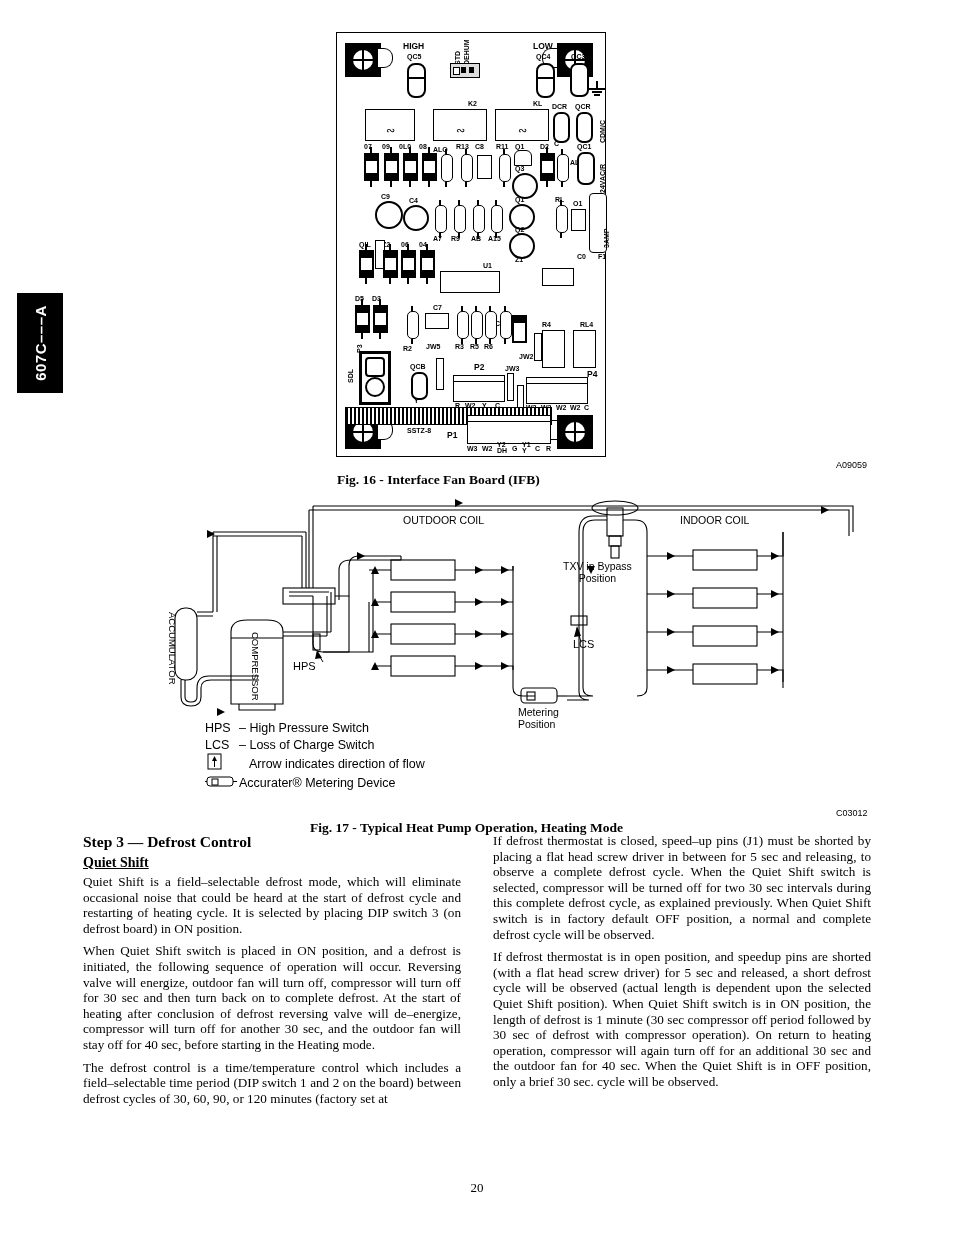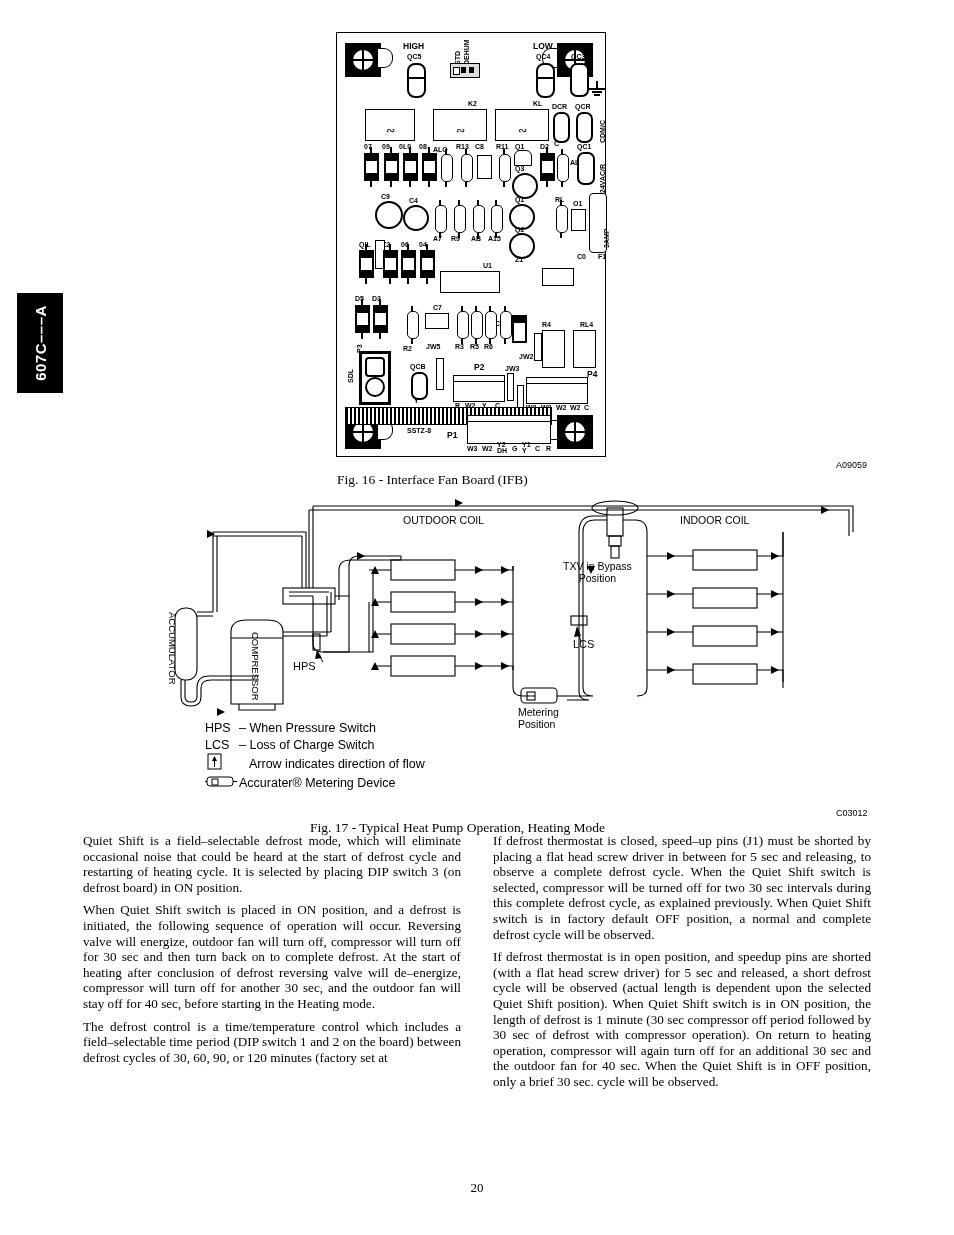--- a/index.html
+++ b/index.html
@@ -78,21 +78,21 @@
   #fig17{position:absolute;left:163px;top:492px;width:700px;height:240px;}
   #fig17 svg{display:block;}
   
   #legend{position:absolute;left:205px;top:720px;width:360px;
     font-family:"Liberation Sans",sans-serif;font-size:12.5px;color:#000;}
   #legend .ttl{font-weight:bold;font-size:13px;margin-bottom:4px;}
   #legend .row{height:16px;line-height:16px;margin-bottom:1px;display:flex;align-items:center;}
   #legend .row .sym{width:34px;display:inline-block;}
   
   .figcap{
-    position:absolute;font-family:"Liberation Serif",serif;font-weight:normal;
+    position:absolute;font-family:"Liberation Serif",serif;font-weight:bold;
     font-size:13.5px;white-space:nowrap;
   }
   .code{
     position:absolute;font-family:"Liberation Sans",sans-serif;font-size:9px;color:#000;
   }
   
   #body-text{position:absolute;left:83px;top:833px;width:788px;}
   .col{position:absolute;top:0;width:378px;}
   .col.left{left:0;}
   .col.right{left:410px;}
@@ -521,21 +521,21 @@
                transform-origin:left top;transform:rotate(90deg);white-space:nowrap;">COMPRESSOR</span>
   <span style="position:absolute;left:130px;top:168px;font-family:'Liberation Sans',sans-serif;font-size:11px;">HPS</span>
   <span style="position:absolute;left:410px;top:146px;font-family:'Liberation Sans',sans-serif;font-size:11px;">LCS</span>
   <span style="position:absolute;left:400px;top:68px;font-family:'Liberation Sans',sans-serif;font-size:10.5px;text-align:center;line-height:12px;white-space:nowrap;"><span>TXV in Bypass</span><br><span>Position</span></span>
   <span style="position:absolute;left:355px;top:214px;font-family:'Liberation Sans',sans-serif;font-size:10.5px;line-height:12px;white-space:nowrap;"><span>Metering</span><br><span>Position</span></span>
 </div>
 
 <div id="legend">
   <div class="row">
     <span class="sym">HPS</span>
-    <span>– When Pressure Switch</span>
+    <span>– High Pressure Switch</span>
   </div>
   <div class="row">
     <span class="sym">LCS</span>
     <span>– Loss of Charge Switch</span>
   </div>
   <div class="row" style="height:20px;">
     <span class="sym">
       <svg width="18" height="18" viewBox="0 0 18 18">
           <rect x="3" y="1" width="13" height="15" fill="none" stroke="#000" stroke-width="1"></rect>
       <path d="M9.5 14 V5" stroke="#000" stroke-width="1"></path>
@@ -556,20 +556,22 @@
     </span>
     <span>Accurater® Metering Device</span>
   </div>
 </div>
 
 <span class="code" style="left:836px;top:808px;">C03012</span>
 <span class="figcap" style="left:310px;top:820px;">Fig. 17 - Typical Heat Pump Operation, Heating Mode</span>
 
 <div id="body-text">
   <div class="col left">
+    <h2 class="step">Step 3 — Defrost Control</h2>
+    <h3 class="sub">Quiet Shift</h3>
     <p class="para">Quiet Shift is a field–selectable defrost mode, which will eliminate occasional noise that could be heard at the start of defrost cycle and restarting of heating cycle. It is selected by placing DIP switch 3 (on defrost board) in ON position.</p>
     <p class="para">When Quiet Shift switch is placed in ON position, and a defrost is initiated, the following sequence of operation will occur. Reversing valve will energize, outdoor fan will turn off, compressor will turn off for 30 sec and then turn back on to complete defrost. At the start of heating after conclusion of defrost reversing valve will de–energize, compressor will turn off for another 30 sec, and the outdoor fan will stay off for 40 sec, before starting in the Heating mode.</p>
     <p class="para">The defrost control is a time/temperature control which includes a field–selectable time period (DIP switch 1 and 2 on the board) between defrost cycles of 30, 60, 90, or 120 minutes (factory set at</p>
   </div>
   <div class="col right">
     <p class="para">If defrost thermostat is closed, speed–up pins (J1) must be shorted by placing a flat head screw driver in between for 5 sec and releasing, to observe a complete defrost cycle. When the Quiet Shift switch is selected, compressor will be turned off for two 30 sec intervals during this complete defrost cycle, as explained previously. When Quiet Shift switch is in factory default OFF position, a normal and complete defrost cycle will be observed.</p>
     <p class="para">If defrost thermostat is in open position, and speedup pins are shorted (with a flat head screw driver) for 5 sec and released, a short defrost cycle will be observed (actual length is dependent upon the selected Quiet Shift position). When Quiet Shift switch is in ON position, the length of defrost is 1 minute (30 sec compressor off period followed by 30 sec of defrost with compressor operation). On return to heating operation, compressor will again turn off for an additional 30 sec and the outdoor fan for 40 sec. When the Quiet Shift is in OFF position, only a brief 30 sec. cycle will be observed.</p>
   </div>
 </div>
 

